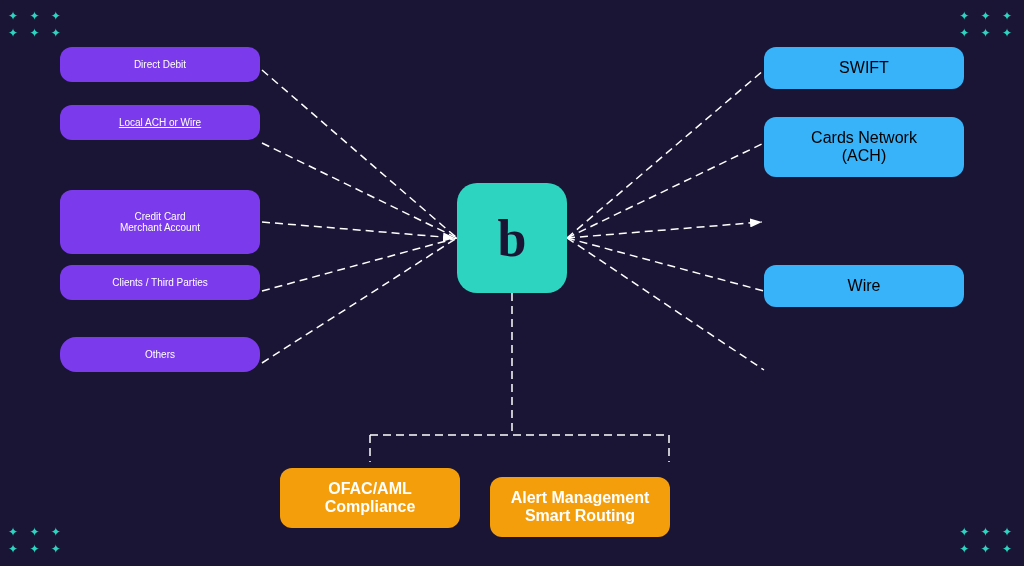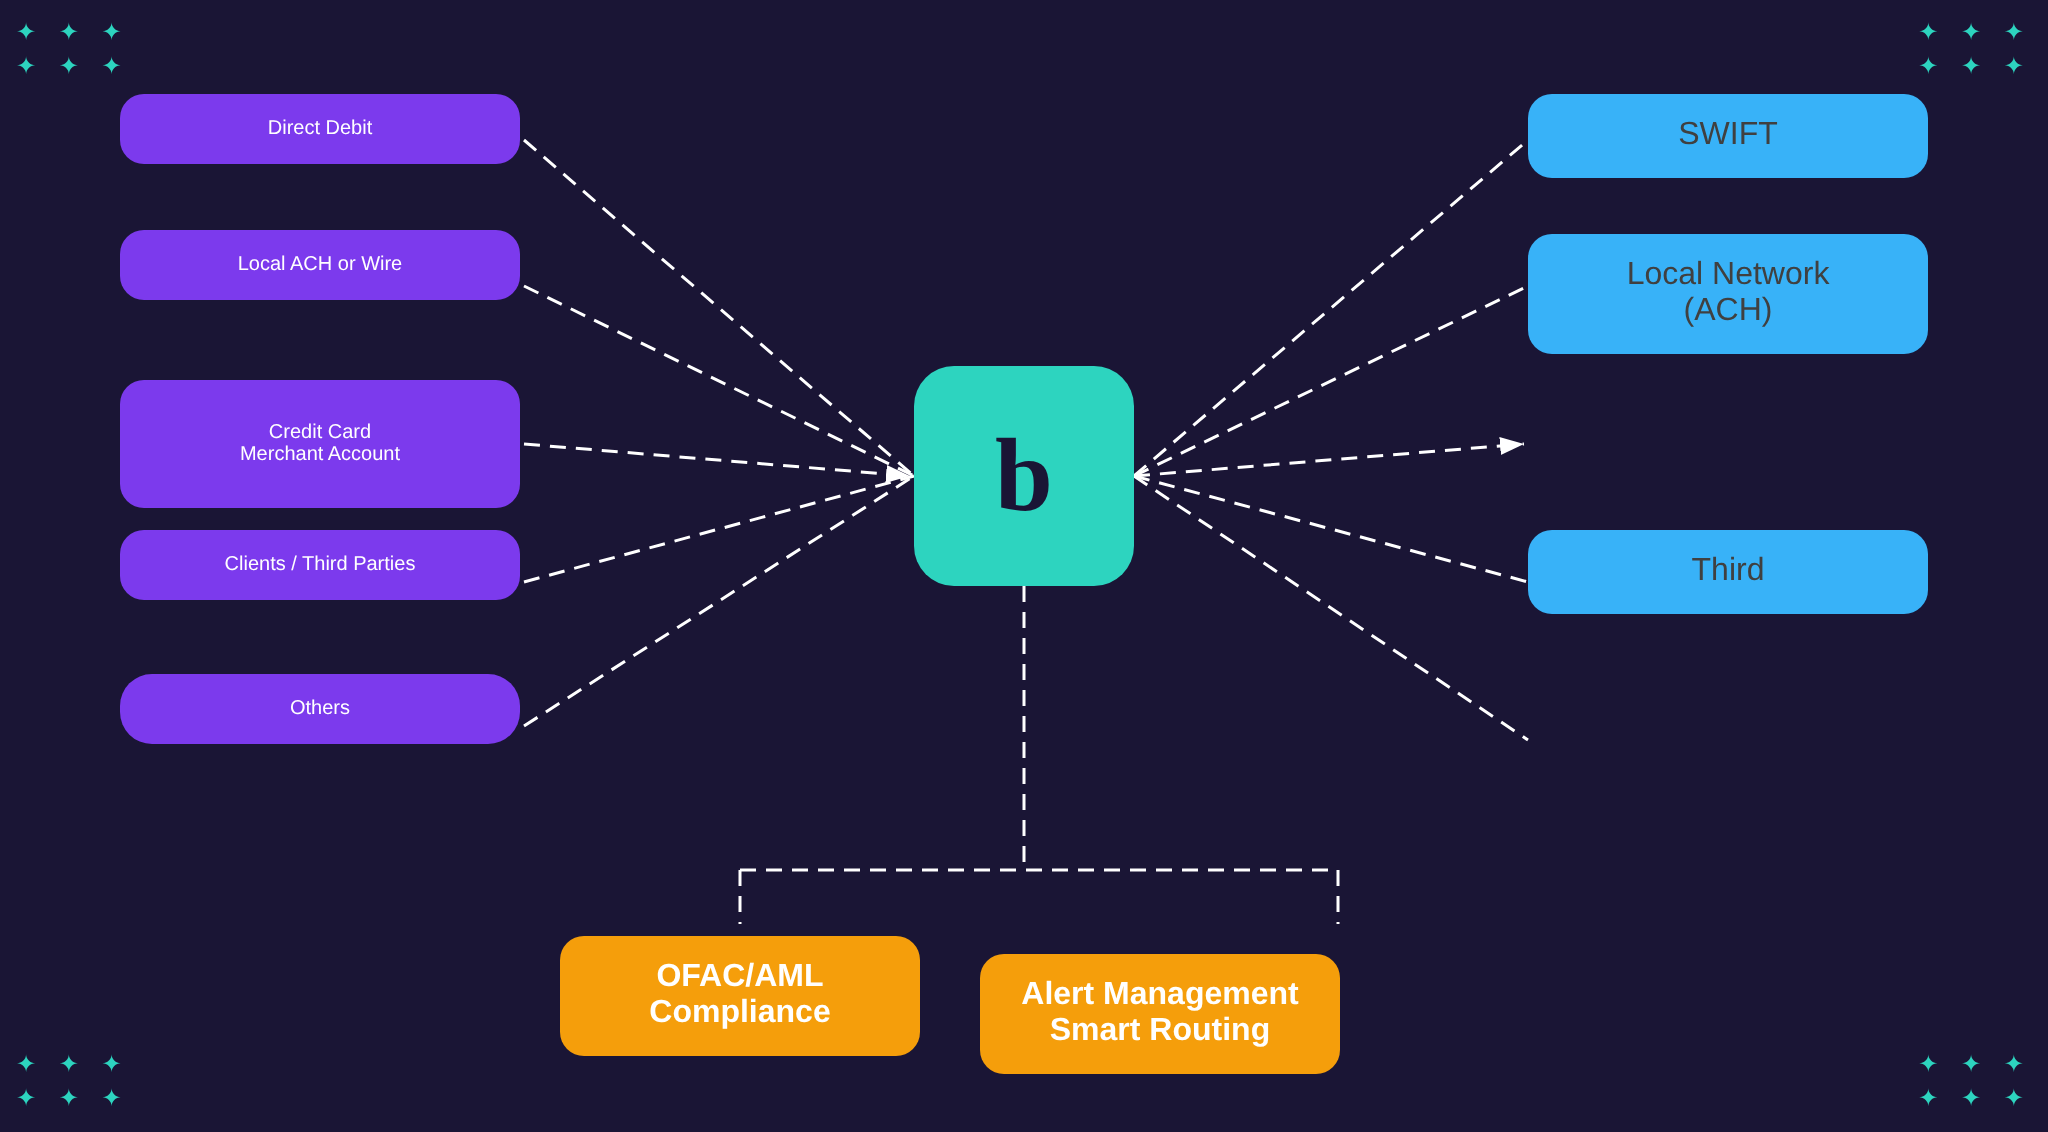--- a/index.html
+++ b/index.html
@@ -42,21 +42,21 @@
       width: 200px;
       padding: 12px 16px;
       left: 60px;
     }
 
     
     .right-box {
       position: absolute;
       background: #38b2f8;
       border-radius: 12px;
-      color: #404040;
+      color: #000000;
       font-size: 16px;
       font-weight: 500;
       text-align: center;
       display: flex;
       align-items: center;
       justify-content: center;
       width: 200px;
       padding: 12px 32px;
       right: 60px;
     }
@@ -153,45 +153,45 @@
     <line x1="370" y1="435" x2="669" y2="435" stroke="white" stroke-width="1.5" stroke-dasharray="8,5"></line>
 
     <line x1="370" y1="435" x2="370" y2="462" stroke="white" stroke-width="1.5" stroke-dasharray="8,5"></line>
 
     <line x1="669" y1="435" x2="669" y2="462" stroke="white" stroke-width="1.5" stroke-dasharray="8,5"></line>
   </svg>
 
   <div class="left-box" style="top:47px;">
     <span>Direct Debit</span>
   </div>
-  <div class="left-box" style="top:115px;">
+  <div class="left-box" style="top:105px;text-decoration:underline;">
     <span>Local ACH or Wire</span>
   </div>
   <div class="left-box" style="top:190px; height:64px;">
     <span>Credit Card<br>Merchant Account</span>
   </div>
   <div class="left-box" style="top:265px;">
     <span>Clients / Third Parties</span>
   </div>
   <div class="left-box" style="top:337px;border-radius:16px;">
     <span>Others</span>
   </div>
 
   <div class="center-logo">
     <span>b</span>
   </div>
 
   <div class="right-box" style="top:47px;">
     <span>SWIFT</span>
   </div>
   <div class="right-box" style="top:117px;">
-    <span>Local Network (ACH)</span>
+    <span>Cards Network (ACH)</span>
   </div>
   <div class="right-box" style="top:265px;">
-    <span>Third</span>
+    <span>Wire</span>
   </div>
 
   <div class="bottom-box" style="bottom:38px; left:280px;">
     <span>OFAC/AML<br>Compliance</span>
   </div>
   <div class="bottom-box" style="bottom:29px; left:490px;">
     <span>Alert Management<br>Smart Routing</span>
   </div>
 
 </div>

